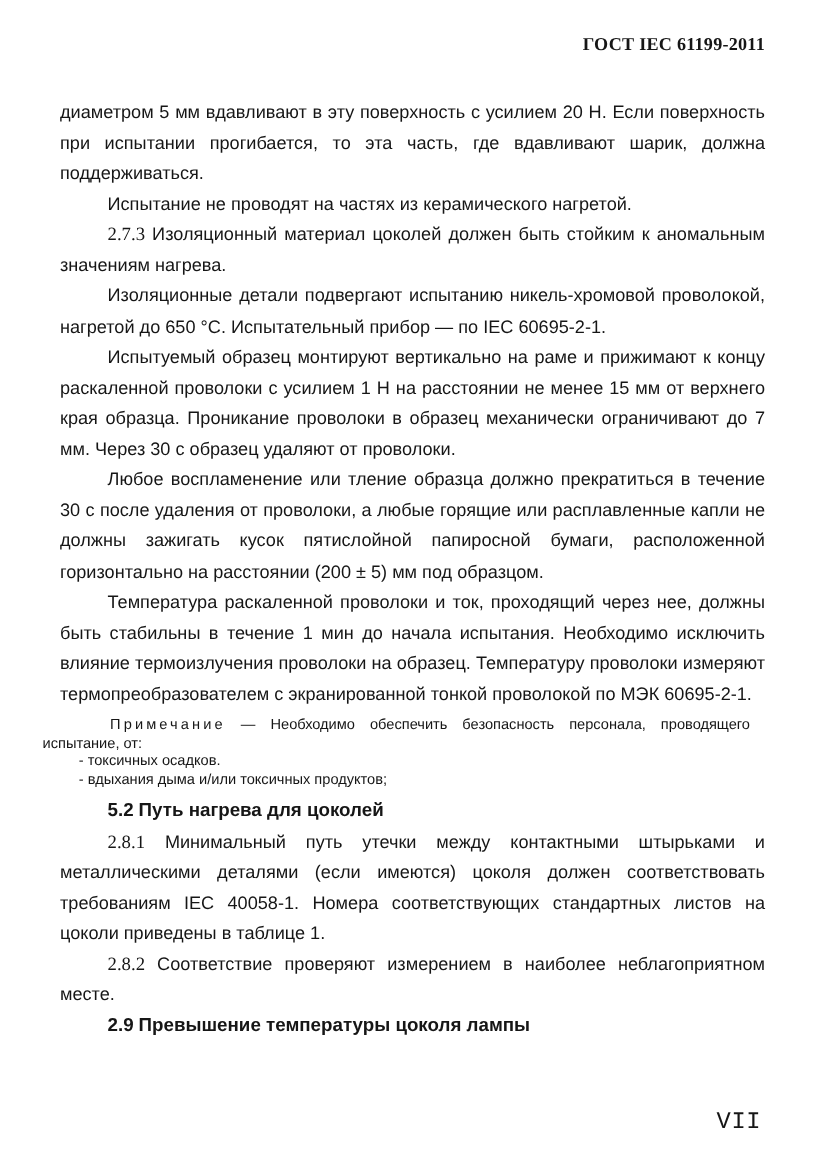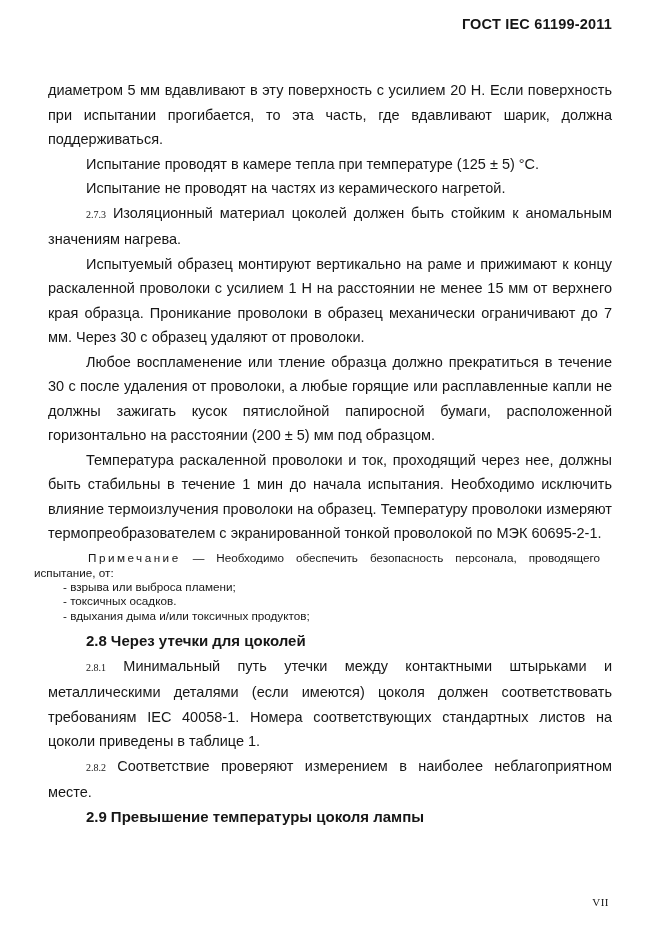--- a/index.html
+++ b/index.html
@@ -7,44 +7,45 @@
     position: relative;
     width: 661px;
     height: 936px;
     background: #ffffff;
     color: #161616;
     font-family: "Liberation Sans", sans-serif;
     overflow: hidden;
   }
   .running-header {
     position: absolute;
-    top: 16px;
+    top: 28px;
     right: 49px;
     font-size: 14.5px;
     font-weight: 700;
     letter-spacing: 0.2px;
     white-space: nowrap;
+    font-family: Liberation Serif, serif;
   }
   .content {
     position: absolute;
     left: 48px;
     right: 49px;
     top: 78px;
     font-size: 14.5px;
     line-height: 24.5px;
   }
   .body-p {
     margin: 0;
     text-align: justify;
     text-indent: 38px;
   }
   .body-p.no-indent { text-indent: 0; }
   .pnum {
     font-family: "Liberation Serif", serif;
-    font-size: 10px;
+    font-size: 15px;
   }
   .section-heading {
     margin: 0;
     font-size: 15px;
     font-weight: 700;
     text-indent: 38px;
     line-height: 24.5px;
   }
   .section-heading.extra-top { margin-top: 6px; }
   .heading-num { margin-right: 4px; }
@@ -63,68 +64,67 @@
     margin: 0;
     padding: 0 0 0 29px;
     list-style: none;
     line-height: 14.5px;
   }
   .note-item { margin: 0; }
   .page-number {
     position: absolute;
     right: 52px;
     bottom: 28px;
-    font-family: Liberation Serif, serif;
-    font-size: 11px;
+    font-family: Liberation Mono, monospace;
+    font-size: 19px;
     letter-spacing: 0.5px;
   }
 </style>
 </head>
 <body>
 
 <div class="page">
 
   <div class="running-header">ГОСТ IEC 61199-2011</div>
 
   <div class="content">
 
     <p class="body-p no-indent">диаметром 5 мм вдавливают в эту поверхность с усилием 20 Н. Если поверхность при испытании прогибается, то эта часть, где вдавливают шарик, должна поддерживаться.</p>
 
-    <p class="body-p">Испытание проводят в камере тепла при температуре (125 ± 5) °С.</p>
 
 
     <p class="body-p">Испытание не проводят на частях из керамического нагретой.</p>
 
     <p class="body-p">
       <span class="pnum">2.7.3</span>
       <span>Изоляционный материал цоколей должен быть стойким к аномальным значениям нагрева.</span>
     </p>
 
 
+    <p class="body-p">Изоляционные детали подвергают испытанию никель-хромовой проволокой, нагретой до 650 °С. Испытательный прибор — по IEC 60695-2-1.</p>
 
     <p class="body-p">Испытуемый образец монтируют вертикально на раме и прижимают к концу раскаленной проволоки с усилием 1 Н на расстоянии не менее 15 мм от верхнего края образца. Проникание проволоки в образец механически ограничивают до 7 мм. Через 30 с образец удаляют от проволоки.</p>
 
     <p class="body-p">Любое воспламенение или тление образца должно прекратиться в течение 30 с после удаления от проволоки, а любые горящие или расплавленные капли не должны зажигать кусок пятислойной папиросной бумаги, расположенной горизонтально на расстоянии (200 ± 5) мм под образцом.</p>
 
     <p class="body-p">Температура раскаленной проволоки и ток, проходящий через нее, должны быть стабильны в течение 1 мин до начала испытания. Необходимо исключить влияние термоизлучения проволоки на образец. Температуру проволоки измеряют термопреобразователем с экранированной тонкой проволокой по МЭК 60695-2-1.</p>
 
     <div class="note">
       <p class="note-lead">
         <span class="note-label">Примечание</span>
         <span>— Необходимо обеспечить безопасность персонала, проводящего испытание, от:</span>
       </p>
       <ul class="note-items">
-        <li class="note-item">- взрыва или выброса пламени;</li>
         <li class="note-item">- токсичных осадков.</li>
         <li class="note-item">- вдыхания дыма и/или токсичных продуктов;</li>
       </ul>
     </div>
 
     <h2 class="section-heading extra-top">
-      <span class="heading-num">2.8</span><span>Через утечки для цоколей</span>
+      <span class="heading-num">5.2</span><span>Путь нагрева для цоколей</span>
     </h2>
 
     <p class="body-p">
       <span class="pnum">2.8.1</span>
       <span>Минимальный путь утечки между контактными штырьками и металлическими деталями (если имеются) цоколя должен соответствовать требованиям IEC 40058-1. Номера соответствующих стандартных листов на цоколи приведены в таблице 1.</span>
     </p>
 
     <p class="body-p">
       <span class="pnum">2.8.2</span>
       <span>Соответствие проверяют измерением в наиболее неблагоприятном месте.</span>

